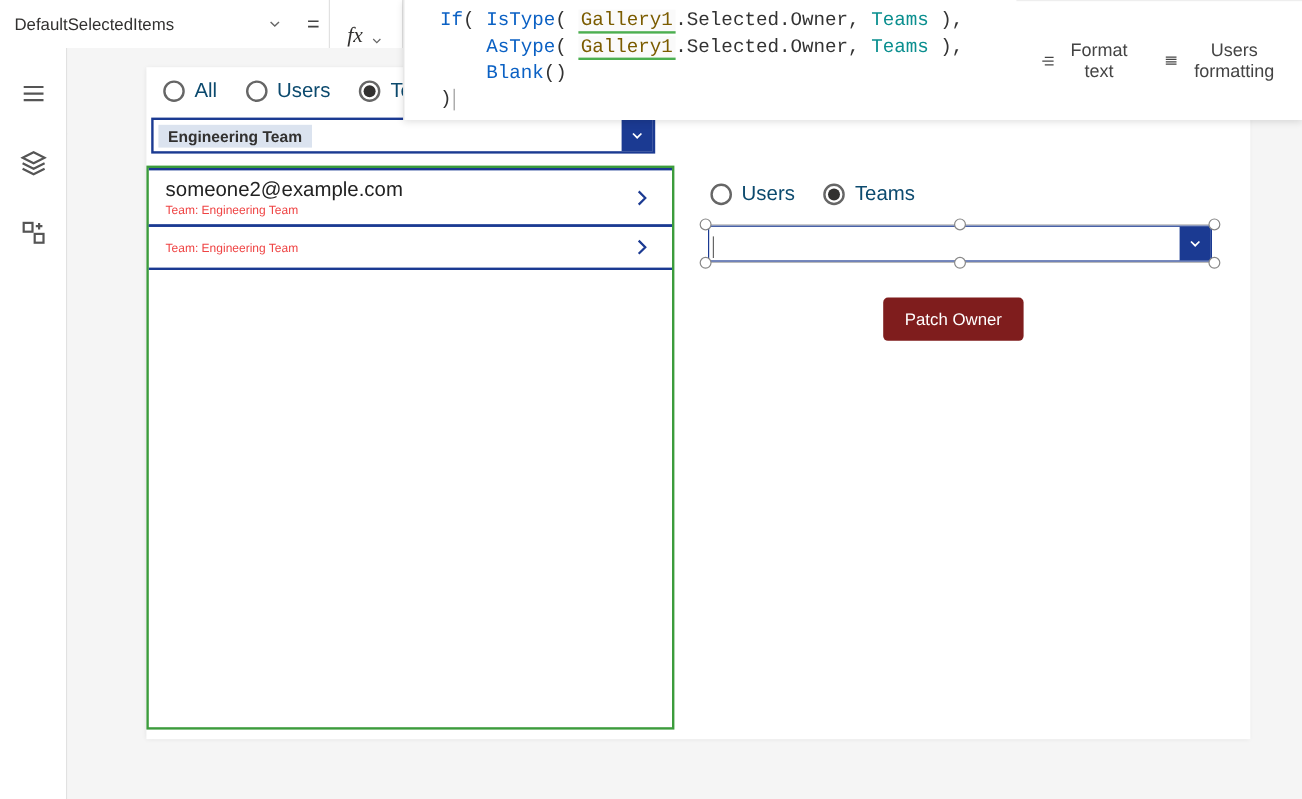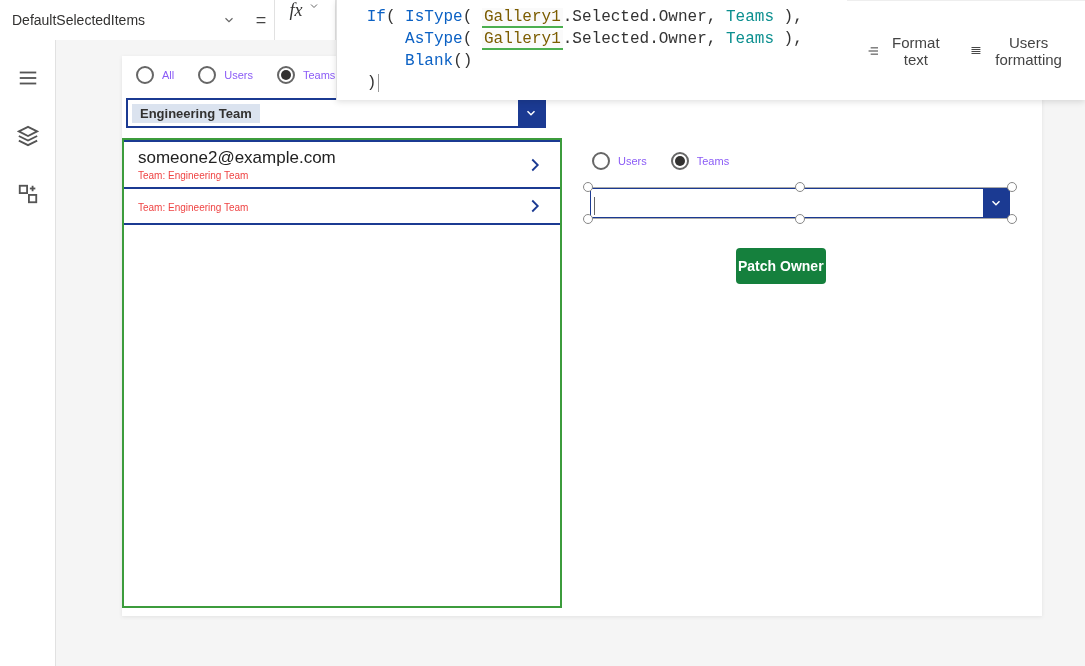--- a/index.html
+++ b/index.html
@@ -3,21 +3,21 @@
 <meta charset="utf-8">
 <style>
   * { box-sizing: border-box; margin: 0; padding: 0; }
   body { font-family: "Segoe UI", Arial, sans-serif; font-size: 14px; color: #323130; background: #fff; width: 1085px; height: 666px; overflow: hidden; }
 
   
   .topbar { display: flex; align-items: flex-start; height: 112px; border-bottom: 1px solid #e1e1e1; }
   .prop-select { width: 280px; padding: 10px 12px; display: flex; align-items: center; justify-content: space-between; cursor: pointer; height: 40px; }
   .prop-select .chev { color: #666; }
   .eq-cell { width: 30px; height: 40px; display:flex; align-items:center; justify-content:center; font-size:18px; color:#444;}
-  .fx-cell { width: 70px; height:40px; display:flex; align-items:flex-start; justify-content:center; border-left:1px solid #e1e1e1; border-right:1px solid #e1e1e1; gap:6px; cursor:pointer;}
+  .fx-cell { width: 70px; height:40px; display:flex; align-items:flex-end; justify-content:center; border-left:1px solid #e1e1e1; border-right:1px solid #e1e1e1; gap:6px; cursor:pointer;}
   .fx-cell .fx { font-style: italic; font-family: "Times New Roman", serif; font-size:18px;}
   .fx-cell .chev { color:#666; font-size:12px;}
   .formula-panel { flex:1; display:flex; flex-direction:row; border-left:1px solid #e1e1e1; background:#fff; position:relative; z-index:50; box-shadow: 0 2px 6px rgba(0,0,0,.12); gap: 24px;}
   .formula-text { padding: 6px 20px 6px 30px; font-family: Consolas, "Courier New", monospace; font-size:16px; line-height:22px; min-height:88px; white-space:pre; }
   .formula-text .kw { color:#0b61c4;}
   .formula-text .gal { color:#7b5c00; background:#fafafa; border-bottom:2px solid #4caf50; padding:0 2px;}
   .formula-text .typ { color:#0b8f8f;}
   .formula-text .punc { color:#333;}
   .formula-text .cursor { border-left:1px solid #999; margin-left:2px;}
   .formula-actions { display:flex; gap:28px; padding:10px 20px; border-top:1px solid #eee; align-items:center;}
@@ -29,21 +29,21 @@
   .leftrail .ico { width:24px; height:24px; display:flex; align-items:center; justify-content:center; color:#555; cursor:pointer;}
 
   
   .canvas-wrap { position:absolute; left:56px; top:40px; right:0; bottom:0; background:#f5f5f5; padding:16px 30px; overflow:hidden;}
   .canvas { position:relative; margin-left:36px; width:920px; height:560px; background:#fff; box-shadow:0 1px 4px rgba(0,0,0,.08);}
 
   
   .radio-row { display:flex; align-items:center; gap:18px; }
   .radio { position:relative; width:18px; height:18px; border:2px solid #666; border-radius:50%; display:flex; align-items:center; justify-content:center;}
   .radio.sel::after { content:""; width:10px; height:10px; background:#323130; border-radius:50%;}
-  .radio-label { font-size:11px; color:#8b5cf6; margin-right:6px;}
+  .radio-label { font-size:17px; color:#0c4a6e; margin-right:6px;}
   .radio-pair { display:flex; align-items:center; gap:8px; cursor:pointer;}
 
   .left-filter { position:absolute; left:14px; top:10px; }
 
   
   .combo1 { position:absolute; left:4px; top:42px; width:420px; height:30px; border:2px solid #1b3a92; display:flex; align-items:center; justify-content:space-between; background:#fff;font-weight:bold;}
   .combo1 .sel-tag { margin:4px; padding:2px 8px; background:#dbe3ef; font-size:13px;}
   .combo1 .dd { width:26px; height:100%; background:#1b3a92; display:flex; align-items:center; justify-content:center; color:#fff;}
 
   
@@ -59,21 +59,21 @@
   .selected-ctrl { position:absolute; left:458px; top:126px; width:440px; height:42px;}
   .sel-box { position:absolute; left:10px; top:6px; right:10px; bottom:6px; border:1.5px solid #1b3a92; background:#fff;}
   .sel-dd { position:absolute; right:11px; top:7px; width:26px; height:28px; background:#1b3a92; display:flex; align-items:center; justify-content:center; color:#fff;}
   .handle { position:absolute; width:10px; height:10px; border:1.5px solid #888; background:#fff; border-radius:50%;}
   .h-tl{left:3px; top:0;} .h-tm{left:50%; top:0; transform:translateX(-50%);} .h-tr{right:3px; top:0;}
   .h-bl{left:3px; bottom:0;} .h-bm{left:50%; bottom:0; transform:translateX(-50%);} .h-br{right:3px; bottom:0;}
   .h-line-top{position:absolute; left:8px; right:8px; top:5px; height:1px; background:#aaa;}
   .h-line-bot{position:absolute; left:8px; right:8px; bottom:5px; height:1px; background:#aaa;}
   .caret { position:absolute; left:14px; top:15px; width:1px; height:18px; background:#666;}
 
-  .patch-btn { position:absolute; left:614px; top:192px; padding:10px 2px; background:#15803d; color:#fff; border-radius:4px; font-weight:700; font-size:14px; cursor:pointer; border:none;}
+  .patch-btn { position:absolute; left:614px; top:192px; padding:10px 18px; background:#7f1d1d; color:#fff; border-radius:4px; font-weight:400; font-size:14px; cursor:pointer; border:none;}
 
   svg { display:block; }
 </style>
 </head>
 <body>
 
 <div class="topbar">
   <div class="prop-select">
     <span>DefaultSelectedItems</span>
     <span class="chev">

